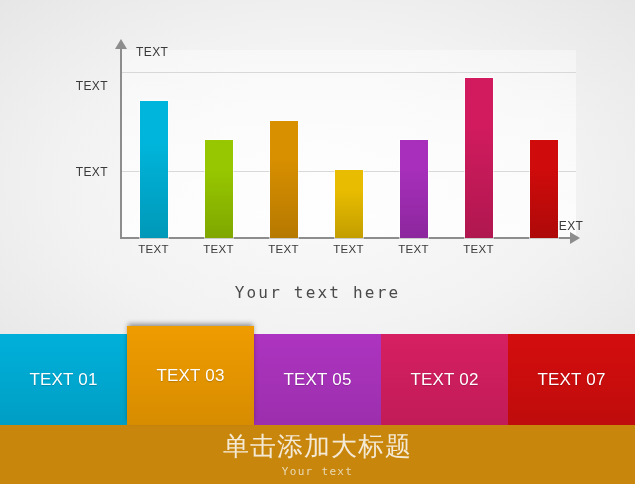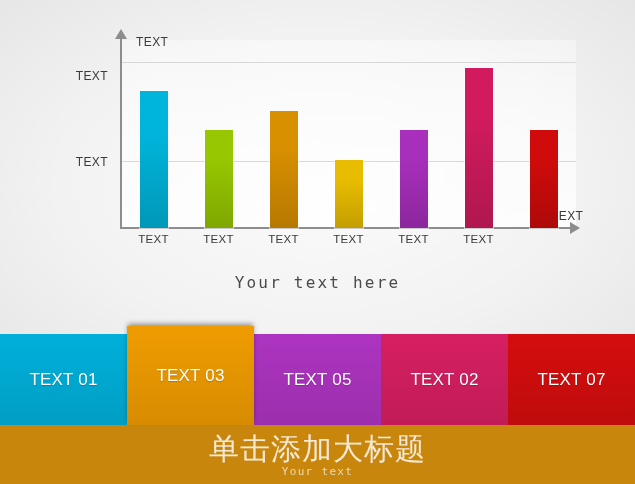--- a/index.html
+++ b/index.html
@@ -20,21 +20,21 @@
     height: 484px;
     overflow: hidden;
     background:
       radial-gradient(ellipse 90% 70% at 50% 38%, #fbfbfb 0%, #f2f2f2 45%, #e6e6e6 78%, #dedede 100%);
   }
 
   
   #chart-area {
     position: absolute;
     left: 0;
-    top: 0;
+    top: 10px;
     width: 581px;
     height: 320px;
   }
 
   
   .plot-panel {
     position: absolute;
     left: 121px;
     top: 40px;
     width: 455px;
@@ -192,21 +192,21 @@
     width: 635px;
     height: 59px;
     background: #c8860c;
   }
   .big-title {
     position: absolute;
     left: 0;
     top: 4px;
     width: 635px;
     text-align: center;
-    font-size: 30px;
+    font-size: 26px;
     color: #f4e9d4;
     letter-spacing: 1px;
     font-family: "DejaVu Sans", "Liberation Sans", sans-serif;
   }
   .sub-title {
     position: absolute;
     left: 0;
     top: 40px;
     width: 635px;
     text-align: center;

